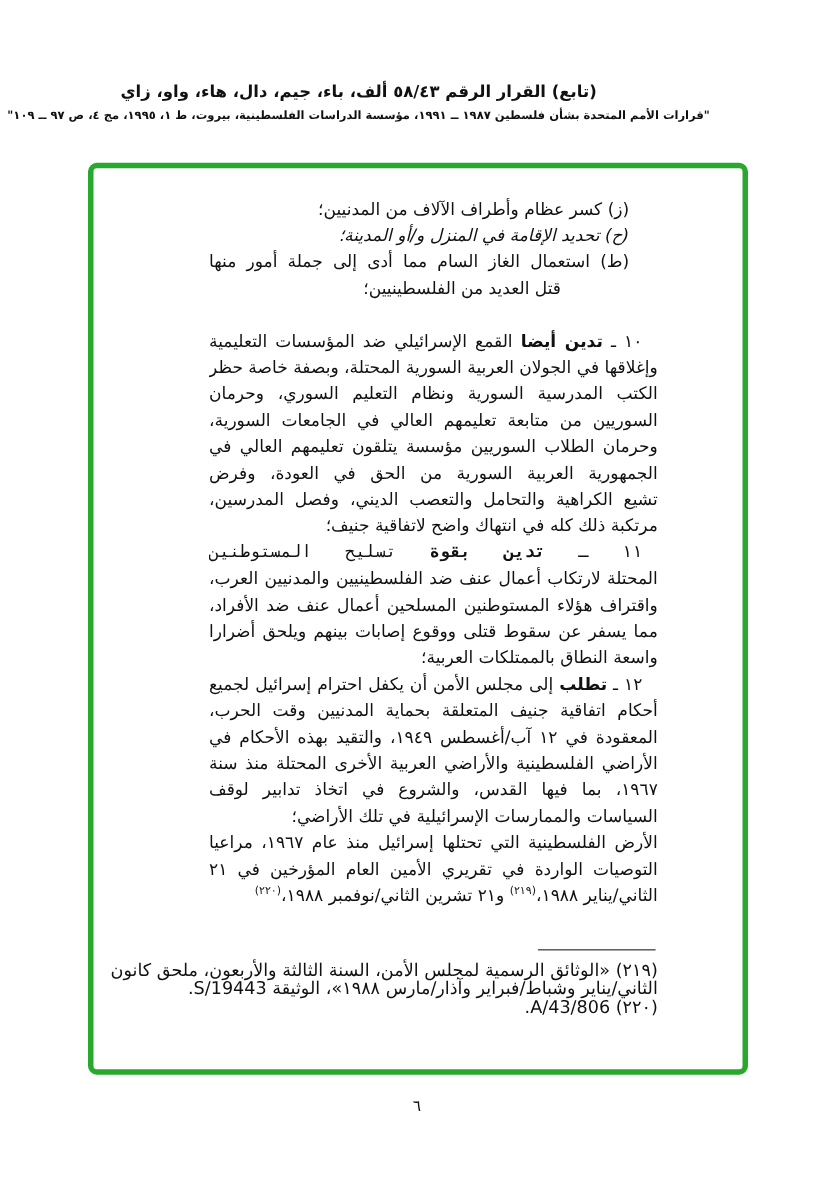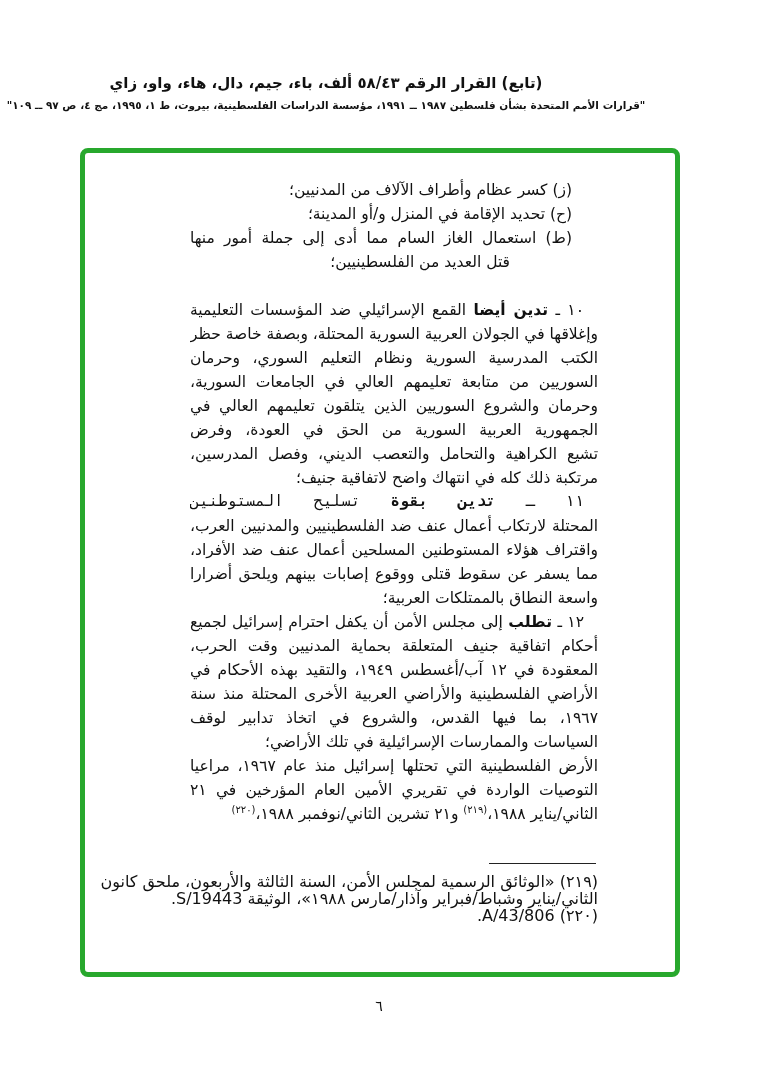--- a/index.html
+++ b/index.html
@@ -109,28 +109,28 @@
 
 <div class="page-header">
   <div class="header-title">(تابع) القرار الرقم ٥٨/٤٣ ألف، باء، جيم، دال، هاء، واو، زاي</div>
   <div class="header-citation">"قرارات الأمم المتحدة بشأن فلسطين ١٩٨٧ ــ ١٩٩١، مؤسسة الدراسات الفلسطينية، بيروت، ط ١، ١٩٩٥، مج ٤، ص ٩٧ ــ ١٠٩"</div>
 </div>
 
 <div class="doc-frame" style="border-color: rgb(40, 168, 45);">
   <div class="text-column">
 
     <div class="line" style="padding-right: 26px; text-align: right;"><span>(ز) كسر عظام وأطراف الآلاف من المدنيين؛</span></div>
-      <div class="line" style="padding-right: 26px;"><span>(ح) تحديد الإقامة في المنزل و/أو المدينة؛</span></div>
+      <div class="line" style="padding-right: 26px; font-style: italic;"><span>(ح) تحديد الإقامة في المنزل و/أو المدينة؛</span></div>
       <div class="line justify" style="padding-right: 26px;"><span>(ط) استعمال الغاز السام مما أدى إلى جملة أمور منها</span></div>
       <div class="line" style="padding-right: 88px;"><span>قتل العديد من الفلسطينيين؛</span></div>
       <div class="line justify" style="padding-right: 14px; margin-top: 24px;"><span>١٠ ـ </span><b>تدين أيضا</b><span> القمع الإسرائيلي ضد المؤسسات التعليمية</span></div>
       <div class="line justify"><span>وإغلاقها في الجولان العربية السورية المحتلة، وبصفة خاصة حظر</span></div>
       <div class="line justify"><span>الكتب المدرسية السورية ونظام التعليم السوري، وحرمان الطلاب</span></div>
       <div class="line justify"><span>السوريين من متابعة تعليمهم العالي في الجامعات السورية،</span></div>
-      <div class="line justify"><span>وحرمان والشروع السوريين الذين يتلقون تعليمهم العالي في</span></div>
+      <div class="line justify"><span>وحرمان الطلاب السوريين مؤسسة يتلقون تعليمهم العالي في</span></div>
       <div class="line justify"><span>الجمهورية العربية السورية من الحق في العودة، وفرض</span></div>
       <div class="line justify"><span>تشيع الكراهية والتحامل والتعصب الديني، وفصل المدرسين،</span></div>
       <div class="line"><span>مرتكبة ذلك كله في انتهاك واضح لاتفاقية جنيف؛</span></div>
       <div class="line justify" style="padding-right: 14px; font-family: Liberation Mono, monospace;"><span>١١ ـ </span><b>تدين بقوة</b><span> تسليح المستوطنين الإسرائيليين في الأراضي</span></div>
       <div class="line justify"><span>المحتلة لارتكاب أعمال عنف ضد الفلسطينيين والمدنيين العرب،</span></div>
       <div class="line justify"><span>واقتراف هؤلاء المستوطنين المسلحين أعمال عنف ضد الأفراد،</span></div>
       <div class="line justify"><span>مما يسفر عن سقوط قتلى ووقوع إصابات بينهم ويلحق أضرارا</span></div>
       <div class="line"><span>واسعة النطاق بالممتلكات العربية؛</span></div>
       <div class="line justify" style="padding-right: 14px;"><span>١٢ ـ </span><b>تطلب</b><span> إلى مجلس الأمن أن يكفل احترام إسرائيل لجميع</span></div>
       <div class="line justify"><span>أحكام اتفاقية جنيف المتعلقة بحماية المدنيين وقت الحرب،</span></div>

